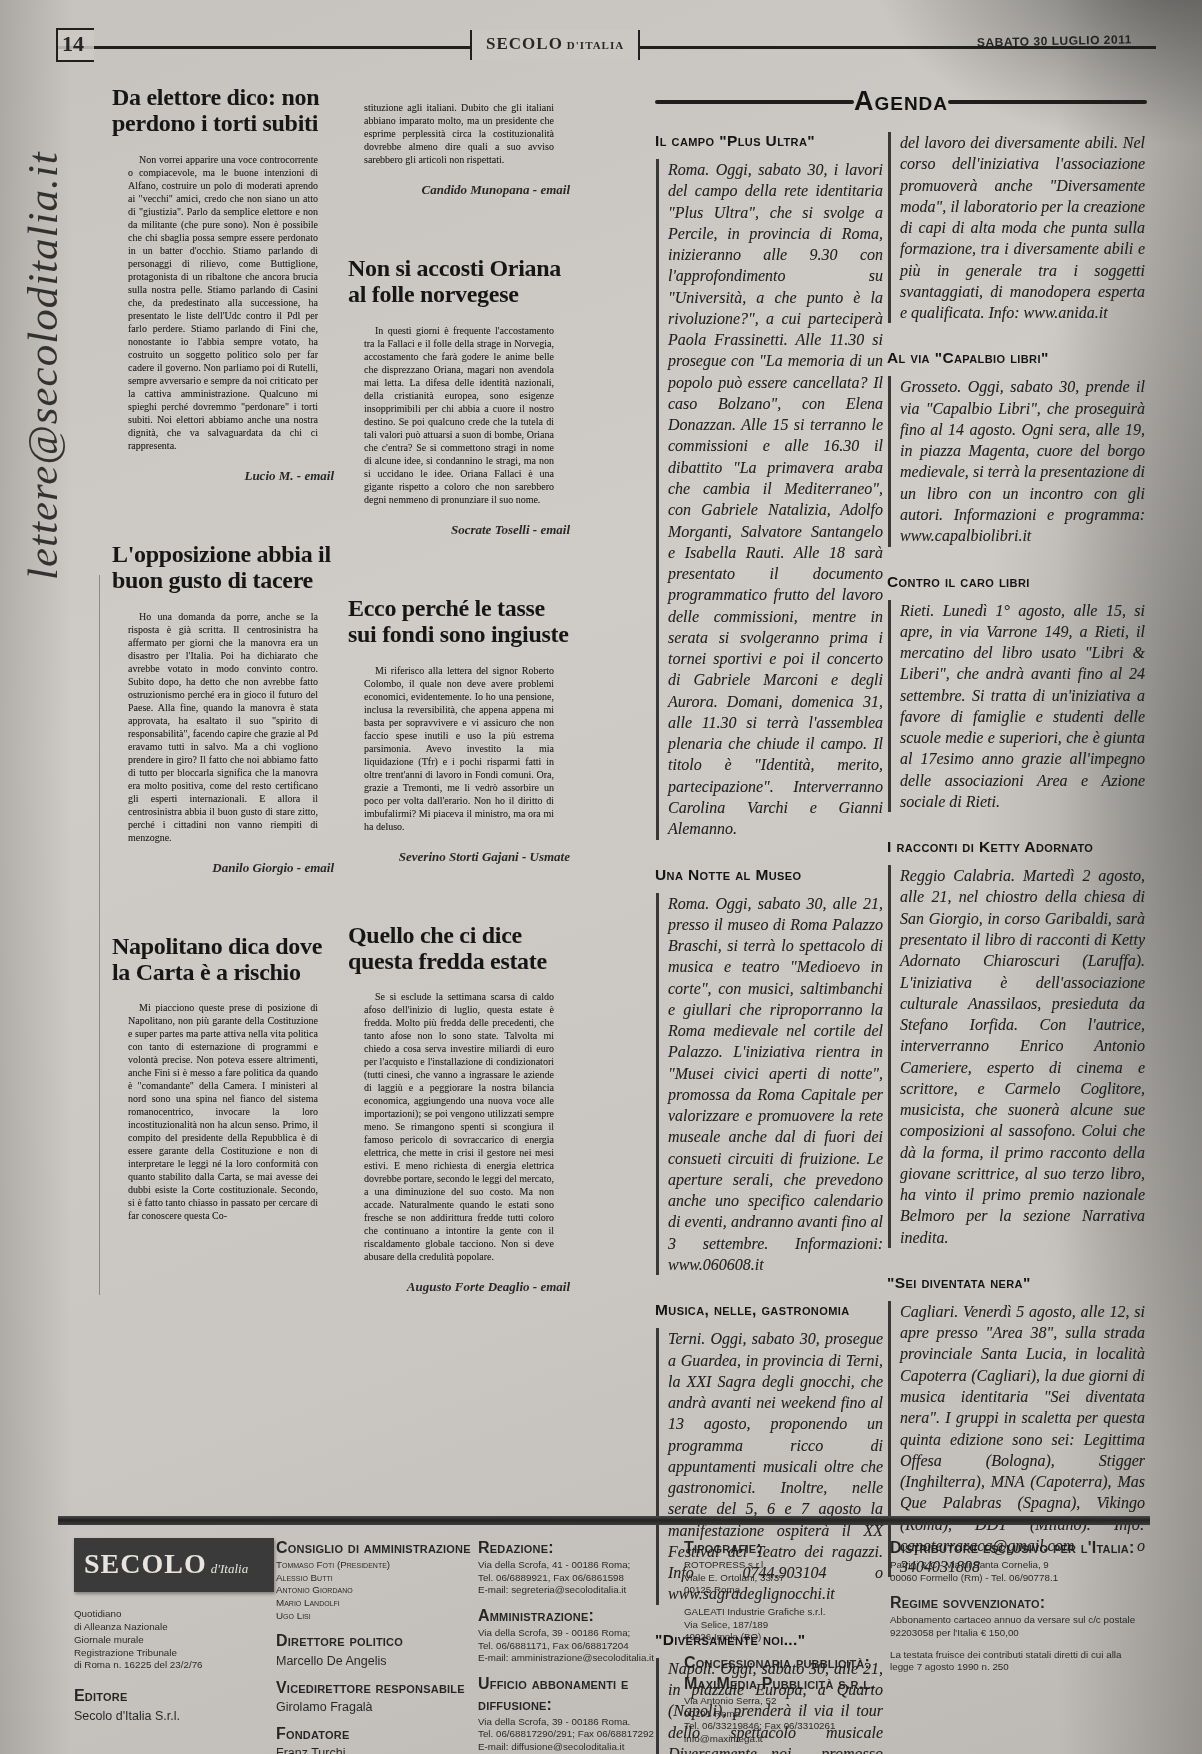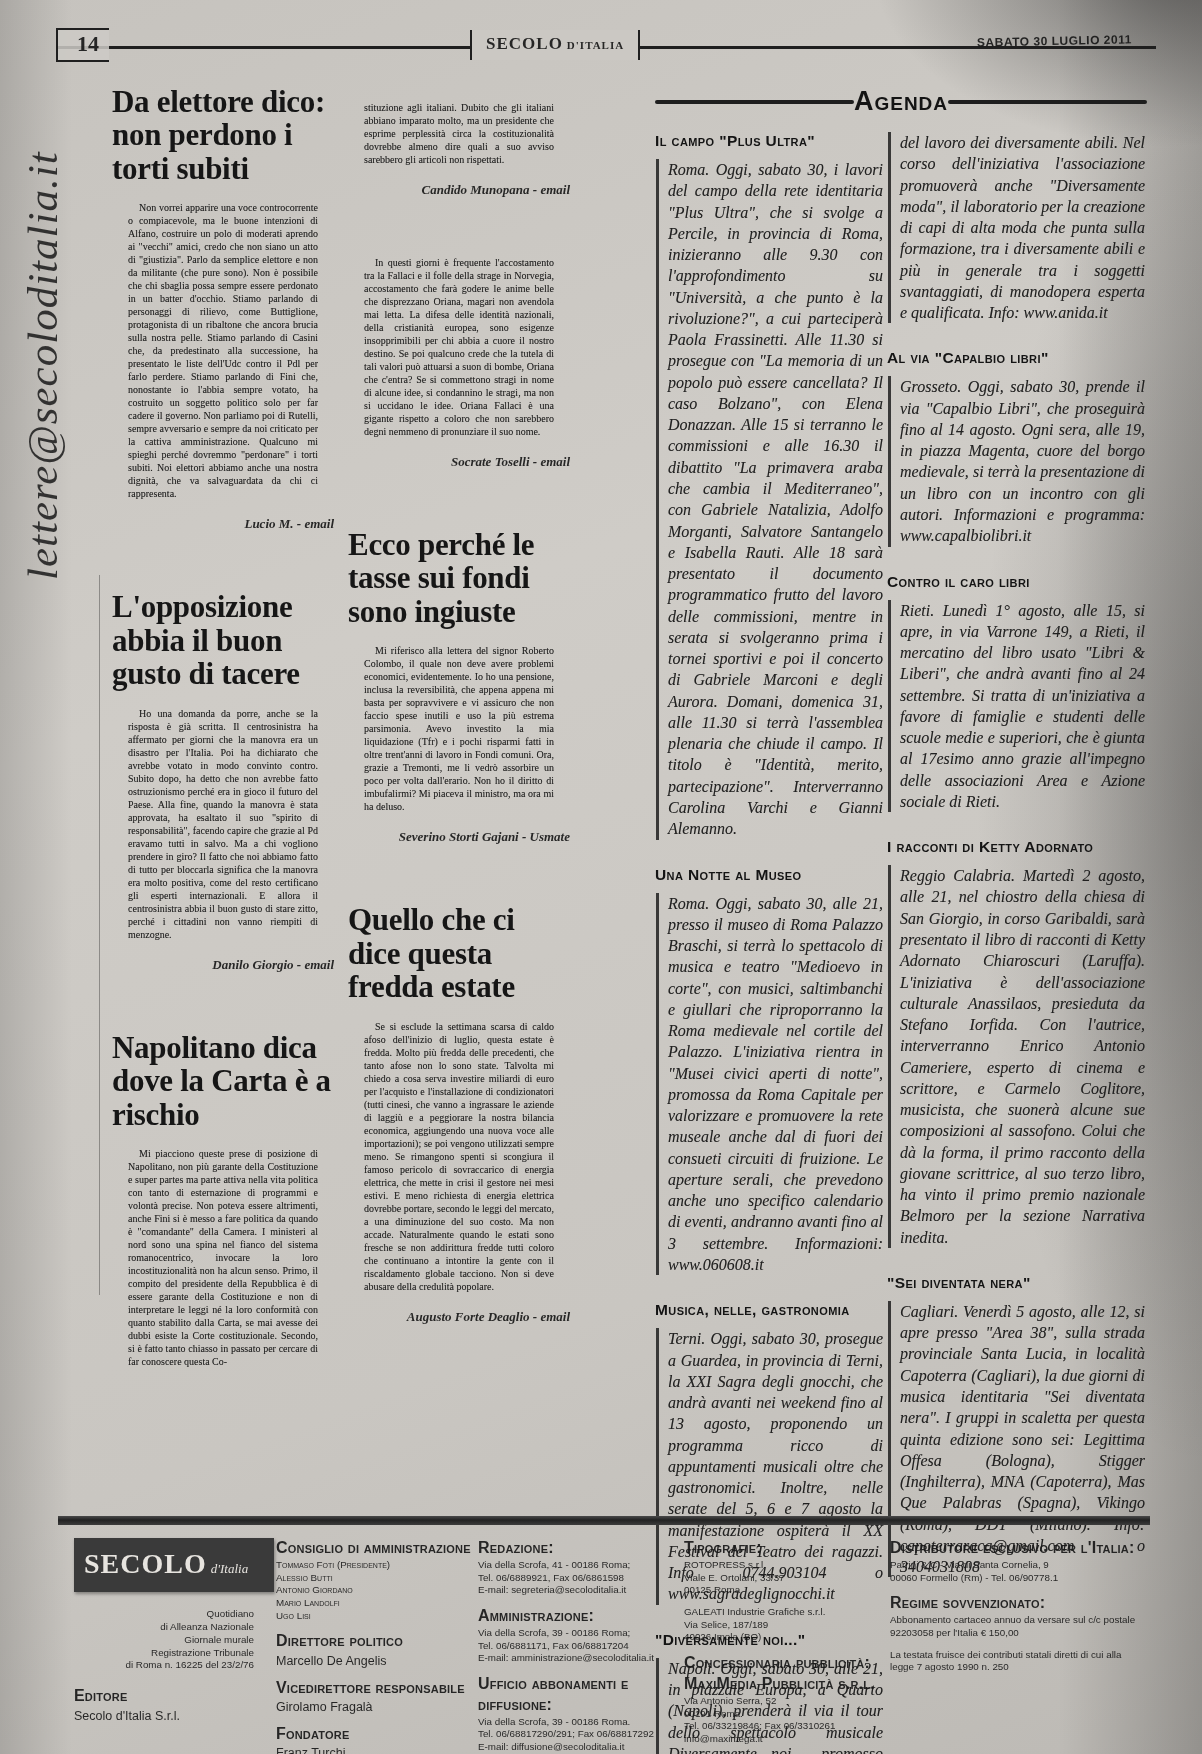--- a/index.html
+++ b/index.html
@@ -9,38 +9,38 @@
       radial-gradient(ellipse 420px 260px at 97% -2%, rgba(30,30,30,.55), rgba(30,30,30,0) 70%),
       radial-gradient(ellipse 300px 900px at 100% 45%, rgba(40,40,40,.28), rgba(40,40,40,0) 75%),
       linear-gradient(to right, rgba(0,0,0,.14), rgba(0,0,0,0) 6%, rgba(0,0,0,0) 88%, rgba(0,0,0,.22)),
       linear-gradient(160deg,#c6c3be 0%,#cfccc7 35%,#c9c6c1 70%,#bdbab5 100%);
     font-family:"Liberation Serif", serif;
     color:rgba(24,24,24,.92);
   }
   
   .header-line{position:absolute;left:58px;right:46px;top:46px;height:3px;background:#1f1f1f;}
   .page-num{position:absolute;left:56px;top:28px;border:2px solid #1f1f1f;border-right:none;
-    padding:1px 10px 3px 19px;font-size:22px;font-weight:bold;background:rgba(205,202,197,.85);}
+    padding:1px 10px 3px 4px;font-size:22px;font-weight:bold;background:rgba(205,202,197,.85);}
   .masthead-box{position:absolute;left:470px;top:30px;border-left:2px solid #1f1f1f;border-right:2px solid #1f1f1f;
     padding:4px 14px 6px;background:#cbc8c3;white-space:nowrap;}
   .masthead-box .mh-main{font-size:17px;font-weight:bold;letter-spacing:1px;}
   .masthead-box .mh-sub{font-size:11px;font-weight:bold;letter-spacing:1px;}
   .header-date{position:absolute;right:70px;top:34px;font-family:"Liberation Sans",sans-serif;
     font-size:12px;font-weight:bold;letter-spacing:.5px;text-transform:uppercase;transform:rotate(-1.2deg);}
   
   .vertical-strip{position:absolute;left:18px;top:80px;height:500px;
     writing-mode:vertical-rl;transform:rotate(180deg);
     font-style:italic;font-size:43px;letter-spacing:1px;color:rgba(30,30,30,.88);}
   .left-rule{position:absolute;left:99px;top:575px;width:1px;height:720px;background:rgba(20,20,20,.35);}
   
   .col{position:absolute;top:85px;}
   .col1{left:112px;width:222px;}
   .col2{left:348px;width:222px;}
   .letter{margin-bottom:58px;}
-  .letter-title{margin:0 0 14px;font-size:31px;line-height:1.08;font-weight:bold;letter-spacing:-.3px;color:#161616;}
+  .letter-title{margin:0 0 14px;font-size:24px;line-height:1.08;font-weight:bold;letter-spacing:-.3px;color:#161616;}
   .letter-body{margin:16px;font-size:10px;line-height:1.3;text-align:justify;text-indent:11px;
     text-shadow:0 0 .5px rgba(0,0,0,.35);font-family:Liberation Serif, serif;}
   .letter-sign{margin:2px 0 0;font-size:13px;font-weight:bold;font-style:italic;text-align:right;}
   
   .agenda-header{position:absolute;left:655px;top:86px;width:492px;display:flex;align-items:center;}
   .agenda-header .rule{flex:1;height:4px;background:#1e1e1e;border-radius:2px;}
   .agenda-title{font-family:"Liberation Sans",sans-serif;font-weight:bold;font-size:27px;
     font-variant:small-caps;letter-spacing:1px;color:#141414;}
   .acol{position:absolute;top:132px;}
   .acol3{left:655px;width:228px;}
@@ -62,21 +62,21 @@
   .fc4{left:684px;width:198px;}
   .fc5{left:890px;width:256px;}
   .logo-box{background:#3a3a3a;color:#e7e4df;width:180px;padding:8px 10px 10px;margin-bottom:16px;
     box-shadow:1px 2px 3px rgba(0,0,0,.35);white-space:nowrap;}
   .logo-main{font-family:"Liberation Serif",serif;font-weight:bold;font-size:28px;letter-spacing:1px;}
   .logo-sub{font-family:"Liberation Serif",serif;font-style:italic;font-size:13px;margin-left:4px;}
   .f-label{font-weight:bold;font-variant:small-caps;font-size:16px;letter-spacing:.2px;}
   .f-text{white-space:pre-line;margin:0 0 9px;}
   .f-caps{font-variant:small-caps;}
   .f-name{font-size:12.5px;margin:1px 0 8px;}
-  .f-center{text-align:right;white-space:pre-line;margin:16px 0 14px;width:180px;}
+  .f-center{text-align:left;white-space:pre-line;margin:16px 0 14px;width:180px;}
   .f-block{margin-bottom:9px;}
 </style>
 </head>
 <body>
 
 <div class="page">
 
   <div class="header-line"></div>
   <div class="page-num">14</div>
   <div class="masthead-box">
@@ -104,20 +104,21 @@
       <p class="letter-body">Mi piacciono queste prese di posizione di Napolitano, non più garante della Costituzione e super partes ma parte attiva nella vita politica con tanto di esternazione di programmi e volontà precise. Non poteva essere altrimenti, anche Fini si è messo a fare politica da quando è "comandante" della Camera. I ministeri al nord sono una spina nel fianco del sistema romanocentrico, invocare la loro incostituzionalità non ha alcun senso. Primo, il compito del presidente della Repubblica è di essere garante della Costituzione e non di interpretare le leggi né la loro conformità con quanto stabilito dalla Carta, se mai avesse dei dubbi esiste la Corte costituzionale. Secondo, si è fatto tanto chiasso in passato per cercare di far conoscere questa Co-</p>
     </article>
   </div>
 
   <div class="col col2">
     <article class="letter">
       <p class="letter-body" style="text-indent:0">stituzione agli italiani. Dubito che gli italiani abbiano imparato molto, ma un presidente che esprime perplessità circa la costituzionalità dovrebbe almeno dire quali a suo avviso sarebbero gli articoli non rispettati.</p>
       <p class="letter-sign">Candido Munopana - email</p>
     </article>
     <article class="letter">
+      <h2 class="letter-title">Non si accosti Oriana al folle norvegese</h2>
       <p class="letter-body">In questi giorni è frequente l'accostamento tra la Fallaci e il folle della strage in Norvegia, accostamento che farà godere le anime belle che disprezzano Oriana, magari non avendola mai letta. La difesa delle identità nazionali, della cristianità europea, sono esigenze insopprimibili per chi abbia a cuore il nostro destino. Se poi qualcuno crede che la tutela di tali valori può attuarsi a suon di bombe, Oriana che c'entra? Se si commettono stragi in nome di alcune idee, si condannino le stragi, ma non si uccidano le idee. Oriana Fallaci è una gigante rispetto a coloro che non sarebbero degni nemmeno di pronunziare il suo nome.</p>
       <p class="letter-sign">Socrate Toselli - email</p>
     </article>
     <article class="letter">
       <h2 class="letter-title">Ecco perché le tasse sui fondi sono ingiuste</h2>
       <p class="letter-body">Mi riferisco alla lettera del signor Roberto Colombo, il quale non deve avere problemi economici, evidentemente. Io ho una pensione, inclusa la reversibilità, che appena appena mi basta per sopravvivere e vi assicuro che non faccio spese inutili e uso la più estrema parsimonia. Avevo investito la mia liquidazione (Tfr) e i pochi risparmi fatti in oltre trent'anni di lavoro in Fondi comuni. Ora, grazie a Tremonti, me li vedrò assorbire un poco per volta dall'erario. Non ho il diritto di imbufalirmi? Mi piaceva il ministro, ma ora mi ha deluso.</p>
       <p class="letter-sign">Severino Storti Gajani - Usmate</p>
     </article>
     <article class="letter">
       <h2 class="letter-title">Quello che ci dice questa fredda estate</h2>

